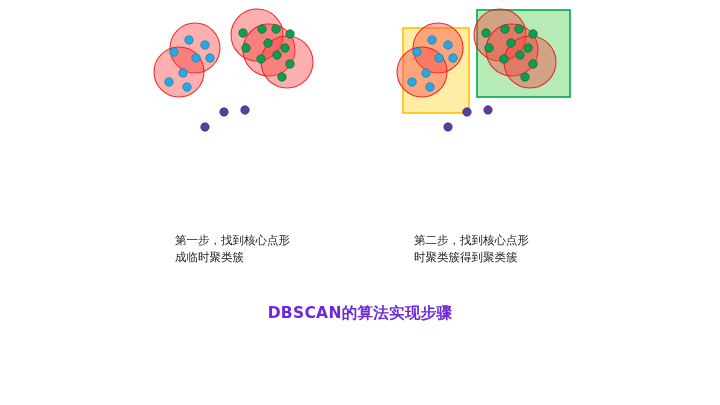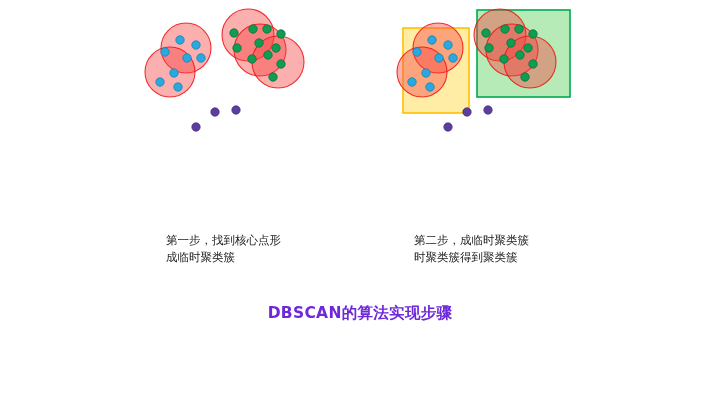--- a/index.html
+++ b/index.html
@@ -20,21 +20,21 @@
     top: 0;
     width: 720px;
     height: 405px;
   }
   .panel {
     position: absolute;
     top: 0;
     width: 300px;
     height: 290px;
   }
-  #panel-step1 { left: 108px; }
+  #panel-step1 { left: 117px; }
   #panel-step2 { left: 360px; }
 
   .diagram-svg {
     position: absolute;
     left: 0;
     top: 0;
     width: 300px;
     height: 220px;
     overflow: visible;
   }
@@ -139,19 +139,19 @@
           <circle cx="168" cy="48" r="4.2" fill="#0f9d52" stroke="#0a7038" stroke-width="0.8"></circle>
           <circle cx="144" cy="59" r="4.2" fill="#0f9d52" stroke="#0a7038" stroke-width="0.8"></circle>
           <circle cx="160" cy="55" r="4.2" fill="#0f9d52" stroke="#0a7038" stroke-width="0.8"></circle>
           <circle cx="173" cy="64" r="4.2" fill="#0f9d52" stroke="#0a7038" stroke-width="0.8"></circle>
           <circle cx="165" cy="77" r="4.2" fill="#0f9d52" stroke="#0a7038" stroke-width="0.8"></circle>
         </g>
         <circle cx="107" cy="112" r="4.2" fill="#5b3e9e" stroke="#3f2a73" stroke-width="0.7"></circle>
         <circle cx="128" cy="110" r="4.2" fill="#5b3e9e" stroke="#3f2a73" stroke-width="0.7"></circle>
         <circle cx="88" cy="127" r="4.2" fill="#5b3e9e" stroke="#3f2a73" stroke-width="0.7"></circle>
       </svg>
-    <div class="caption" id="caption-step2">第二步，成临时聚类簇
+    <div class="caption" id="caption-step2">第二步，找到核心点形
 时聚类簇得到聚类簇</div>
   </div>
 
   <div class="main-title">DBSCAN的算法实现步骤</div>
 
 </div>
 
 </body></html>

